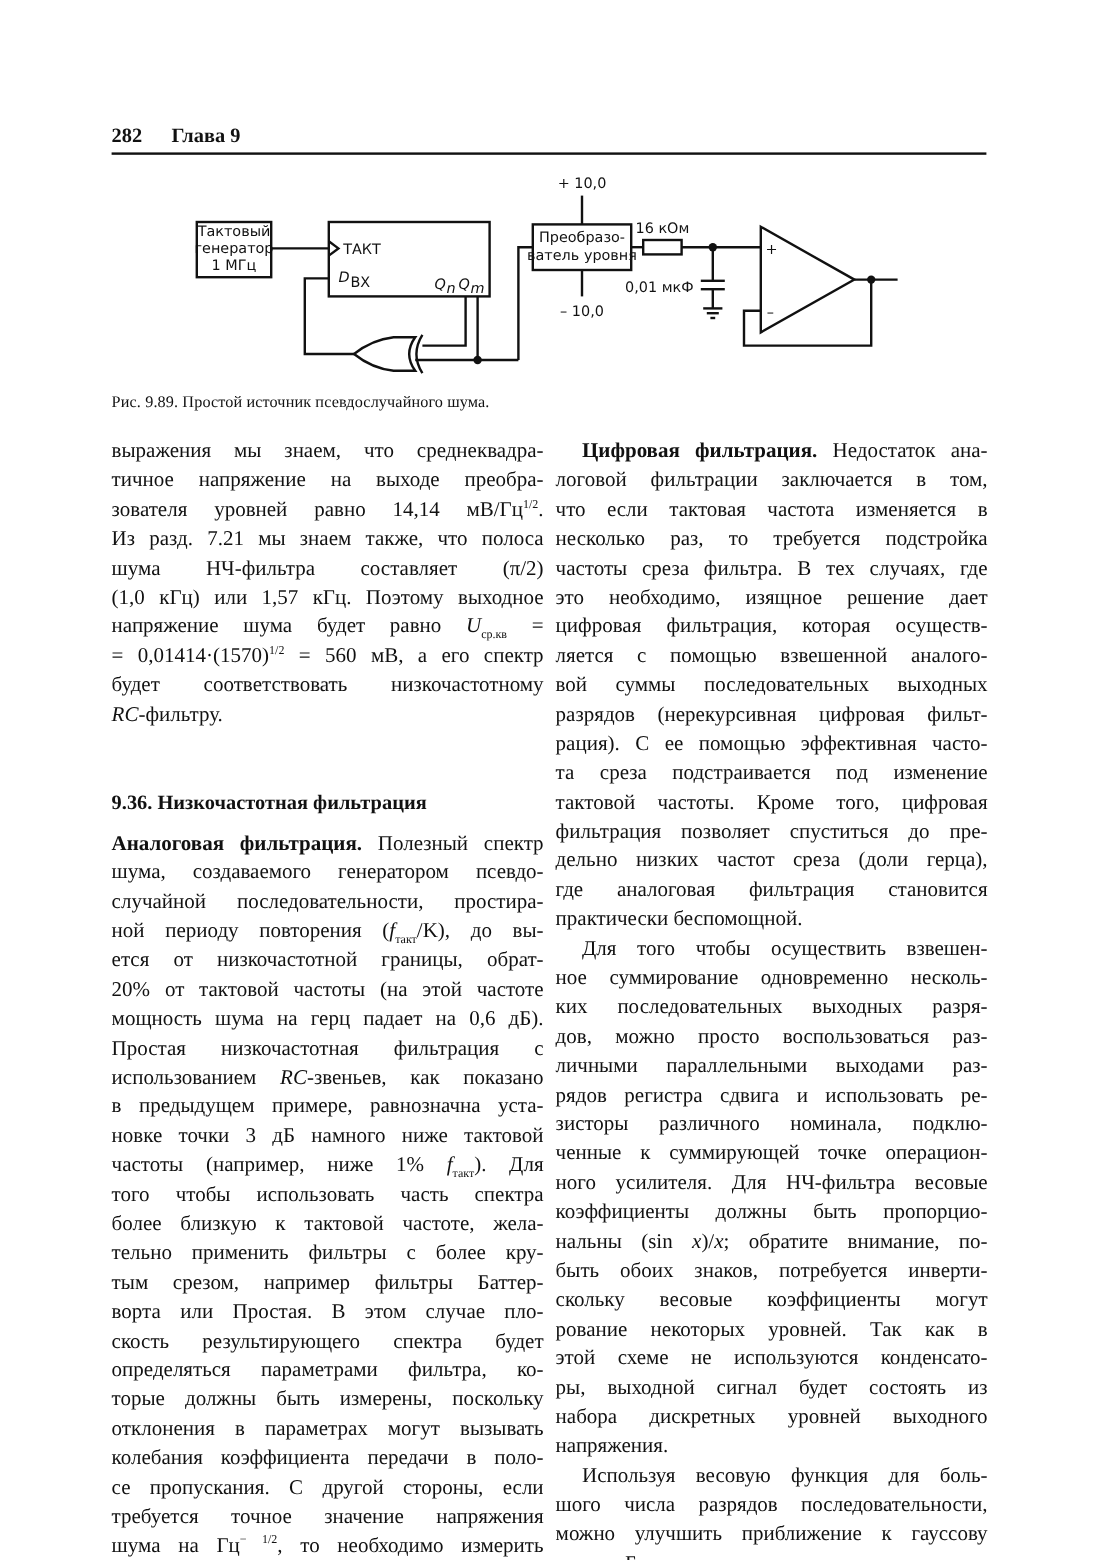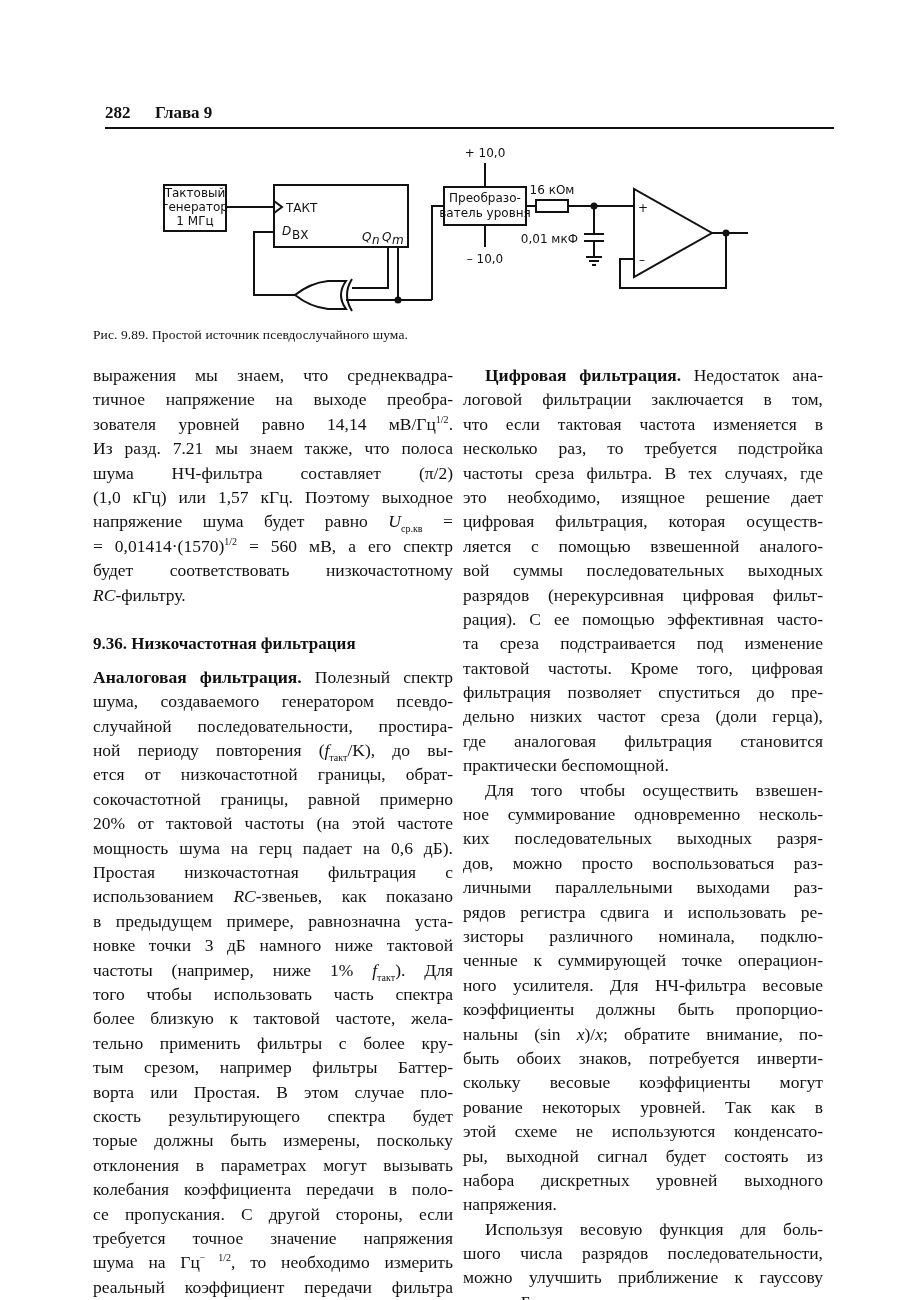--- a/index.html
+++ b/index.html
@@ -1,31 +1,31 @@
 <!DOCTYPE html>
 <html><head>
 <meta charset="utf-8">
 <style>
   html, body { margin: 0; padding: 0; background: #ffffff; }
   body { width: 913px; height: 1300px; position: relative; overflow: hidden; font-family: "Liberation Serif", "DejaVu Serif", serif; color: #111; }
-  .header { position: absolute; left: 93px; top: 103px; width: 729px; height: 24px; border-bottom: 2px solid #111; margin-left: 12px; }
+  .header { position: absolute; left: 93px; top: 103px; width: 729px; height: 24px; border-bottom: 2px solid #111; }
   .header .pnum { position: absolute; left: 0; top: 0; font-weight: bold; font-size: 17px; }
   .header .chap { position: absolute; left: 50px; top: 0; font-weight: bold; font-size: 17px; }
   .figure { position: absolute; left: 140px; top: 135px; width: 640px; height: 190px; }
   .figure svg { width: 640px; height: 190px; }
   .figure text { font-family: "DejaVu Sans", "Liberation Sans", sans-serif; font-size: 12px; fill: #111; }
   .caption { position: absolute; left: 93px; top: 327px; font-size: 13.5px; letter-spacing: 0.1px; }
   .col { position: absolute; top: 363px; width: 360px; font-size: 17.5px; }
   .col.left { left: 93px; }
   .col.right { left: 463px; }
   .line { height: 24.4px; line-height: 24.4px; white-space: nowrap; text-align: justify; text-align-last: justify; }
   .line.last { text-align-last: left; }
   .line.indent { padding-left: 22px; }
   .gap { height: 24px; }
-  .heading { font-weight: bold; font-size: 17px; height: 26px; line-height: 26px; text-align-last: left; }
+  .heading { font-weight: bold; font-size: 17px; height: 26px; line-height: 26px; text-align-last: left; margin-top: 25px; }
   b { font-weight: bold; }
   i { font-style: italic; }
   sup, sub { font-size: 10px; line-height: 0; }
 </style>
 </head>
 <body>
 
 <div class="header">
   <span class="pnum">282</span>
   <span class="chap">Глава 9</span>
@@ -117,34 +117,34 @@
 
   <div class="gap"></div>
   <div class="line heading">9.36. Низкочастотная фильтрация</div>
   <div style="height:8px"></div>
 
   <div class="line"><b>Аналоговая фильтрация.</b><span> Полезный спектр</span></div>
   <div class="line">шума, создаваемого генератором псевдо-</div>
   <div class="line">случайной последовательности, простира-</div>
   <div class="line"><span>ной периоду повторения (</span><i>f</i><sub>такт</sub><span>/K), до вы-</span></div>
   <div class="line">ется от низкочастотной границы, обрат-</div>
-  <div class="line">сокочастотной границы, равной примерно</div>
   <div class="line">20% от тактовой частоты (на этой частоте</div>
   <div class="line">мощность шума на герц падает на 0,6 дБ).</div>
   <div class="line">Простая низкочастотная фильтрация с</div>
   <div class="line"><span>использованием </span><i>RC</i><span>-звеньев, как показано</span></div>
   <div class="line">в предыдущем примере, равнозначна уста-</div>
   <div class="line">новке точки 3 дБ намного ниже тактовой</div>
   <div class="line"><span>частоты (например, ниже 1% </span><i>f</i><sub>такт</sub><span>). Для</span></div>
   <div class="line">того чтобы использовать часть спектра</div>
   <div class="line">более близкую к тактовой частоте, жела-</div>
   <div class="line">тельно применить фильтры с более кру-</div>
   <div class="line">тым срезом, например фильтры Баттер-</div>
   <div class="line">ворта или Простая. В этом случае пло-</div>
   <div class="line">скость результирующего спектра будет</div>
+  <div class="line">определяться параметрами фильтра, ко-</div>
   <div class="line">торые должны быть измерены, поскольку</div>
   <div class="line">отклонения в параметрах могут вызывать</div>
   <div class="line">колебания коэффициента передачи в поло-</div>
   <div class="line">се пропускания. С другой стороны, если</div>
   <div class="line">требуется точное значение напряжения</div>
   <div class="line"><span>шума на Гц</span><sup>− 1/2</sup><span>, то необходимо измерить</span></div>
   <div class="line">реальный коэффициент передачи фильтра</div>
 
 </div>
 

